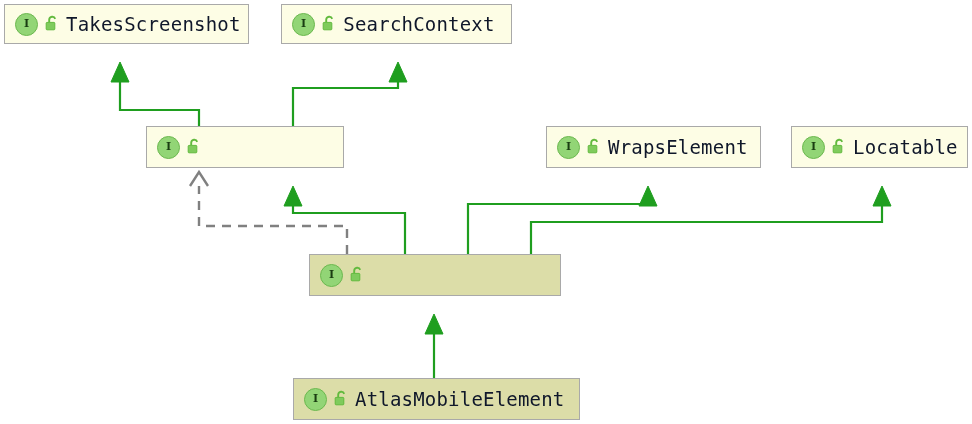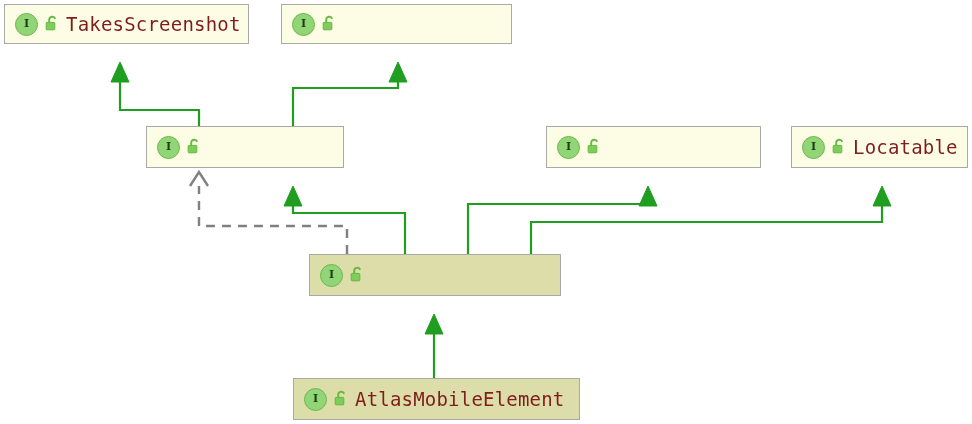--- a/index.html
+++ b/index.html
@@ -62,21 +62,21 @@
     height: 18px;
     margin-left: 6px;
     position: relative;
   }
   .lock-icon svg { display: block; }
   .node-label {
     flex: 1 1 auto;
     text-align: center;
     font-family: "DejaVu Sans Mono", monospace;
     font-size: 19px;
-    color: #7f1d1d;
+    color: #0f172a;
     padding-left: 6px;
     padding-right: 4px;
     letter-spacing: 0.2px;
   }
 </style>
 </head>
 <body>
 
 <div id="diagram">
 
@@ -109,38 +109,40 @@
         <span class="node-label">TakesScreenshot</span>
       </div>
       <div class="node" style="left: 281px; top: 4px; width: 231px; height: 40px;">
         <span class="iface-badge">I</span>
         <span class="lock-icon">
           <svg width="16" height="18" viewBox="0 0 16 18" xmlns="http://www.w3.org/2000/svg">
             <path d="M5.2 7.2 V4.6 a3.1 3.1 0 0 1 6.0 -0.8" fill="none" stroke="#62ba3e" stroke-width="1.9"></path>
             <rect x="2.2" y="7.4" width="8.6" height="7.4" rx="0.8" fill="#7fcb5c" stroke="#62ba3e" stroke-width="1"></rect>
           </svg>
         </span>
+        <span class="node-label">SearchContext</span>
       </div>
       <div class="node" style="left: 146px; top: 126px; width: 198px; height: 42px;">
         <span class="iface-badge">I</span>
         <span class="lock-icon">
           <svg width="16" height="18" viewBox="0 0 16 18" xmlns="http://www.w3.org/2000/svg">
             <path d="M5.2 7.2 V4.6 a3.1 3.1 0 0 1 6.0 -0.8" fill="none" stroke="#62ba3e" stroke-width="1.9"></path>
             <rect x="2.2" y="7.4" width="8.6" height="7.4" rx="0.8" fill="#7fcb5c" stroke="#62ba3e" stroke-width="1"></rect>
           </svg>
         </span>
       </div>
       <div class="node" style="left: 546px; top: 126px; width: 215px; height: 42px;">
         <span class="iface-badge">I</span>
         <span class="lock-icon">
           <svg width="16" height="18" viewBox="0 0 16 18" xmlns="http://www.w3.org/2000/svg">
             <path d="M5.2 7.2 V4.6 a3.1 3.1 0 0 1 6.0 -0.8" fill="none" stroke="#62ba3e" stroke-width="1.9"></path>
             <rect x="2.2" y="7.4" width="8.6" height="7.4" rx="0.8" fill="#7fcb5c" stroke="#62ba3e" stroke-width="1"></rect>
           </svg>
         </span>
+        <span class="node-label">WrapsElement</span>
       </div>
       <div class="node" style="left: 791px; top: 126px; width: 177px; height: 42px;">
         <span class="iface-badge">I</span>
         <span class="lock-icon">
           <svg width="16" height="18" viewBox="0 0 16 18" xmlns="http://www.w3.org/2000/svg">
             <path d="M5.2 7.2 V4.6 a3.1 3.1 0 0 1 6.0 -0.8" fill="none" stroke="#62ba3e" stroke-width="1.9"></path>
             <rect x="2.2" y="7.4" width="8.6" height="7.4" rx="0.8" fill="#7fcb5c" stroke="#62ba3e" stroke-width="1"></rect>
           </svg>
         </span>
         <span class="node-label">Locatable</span>

